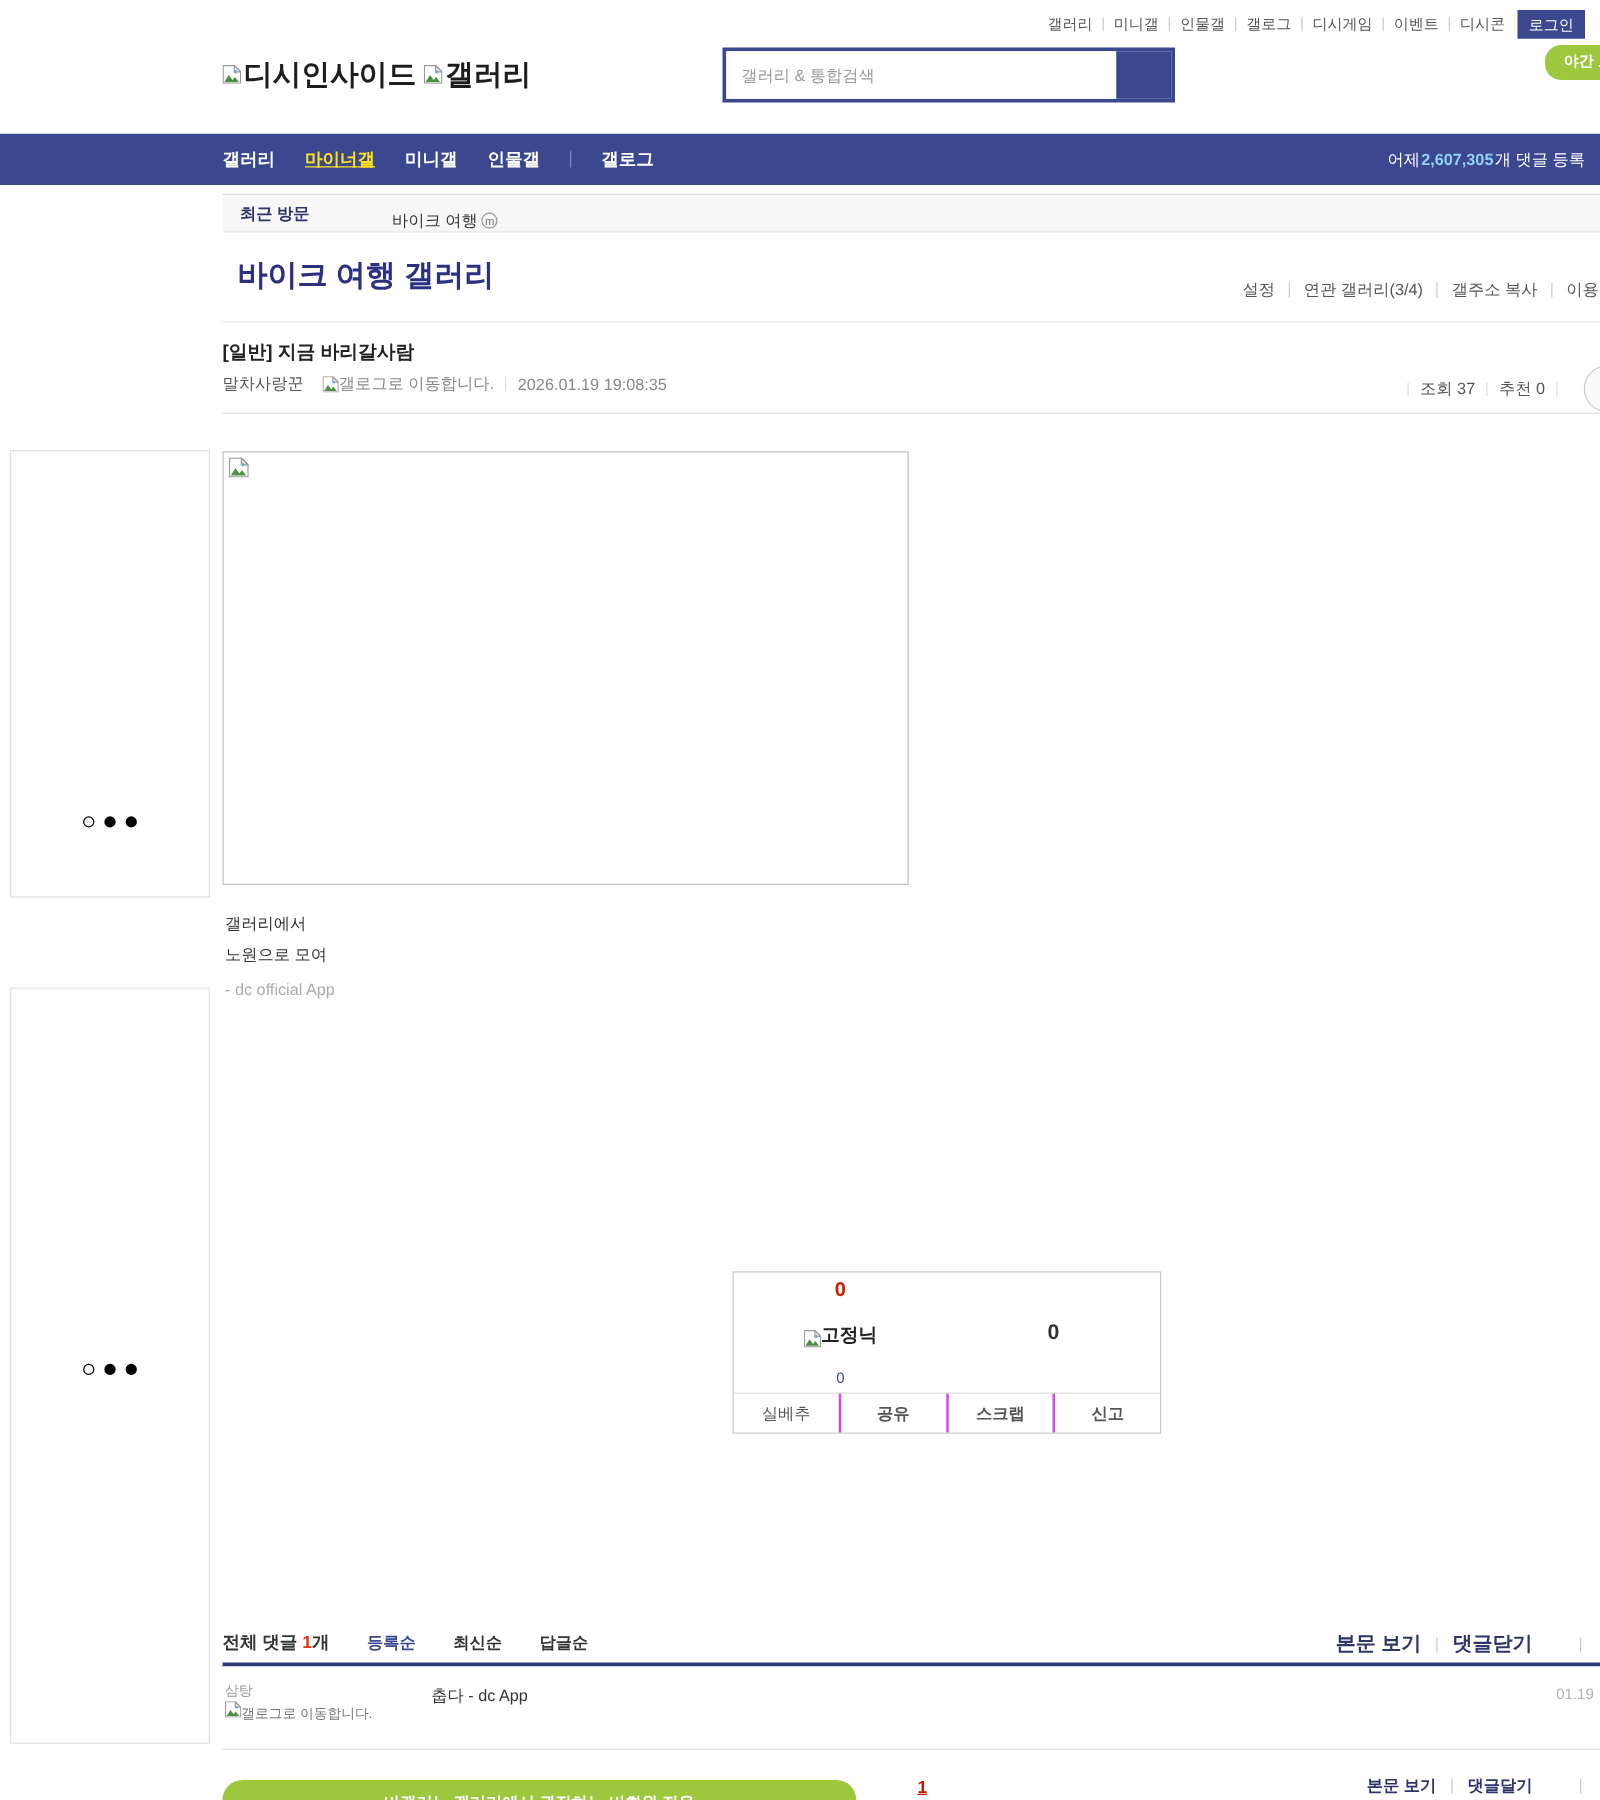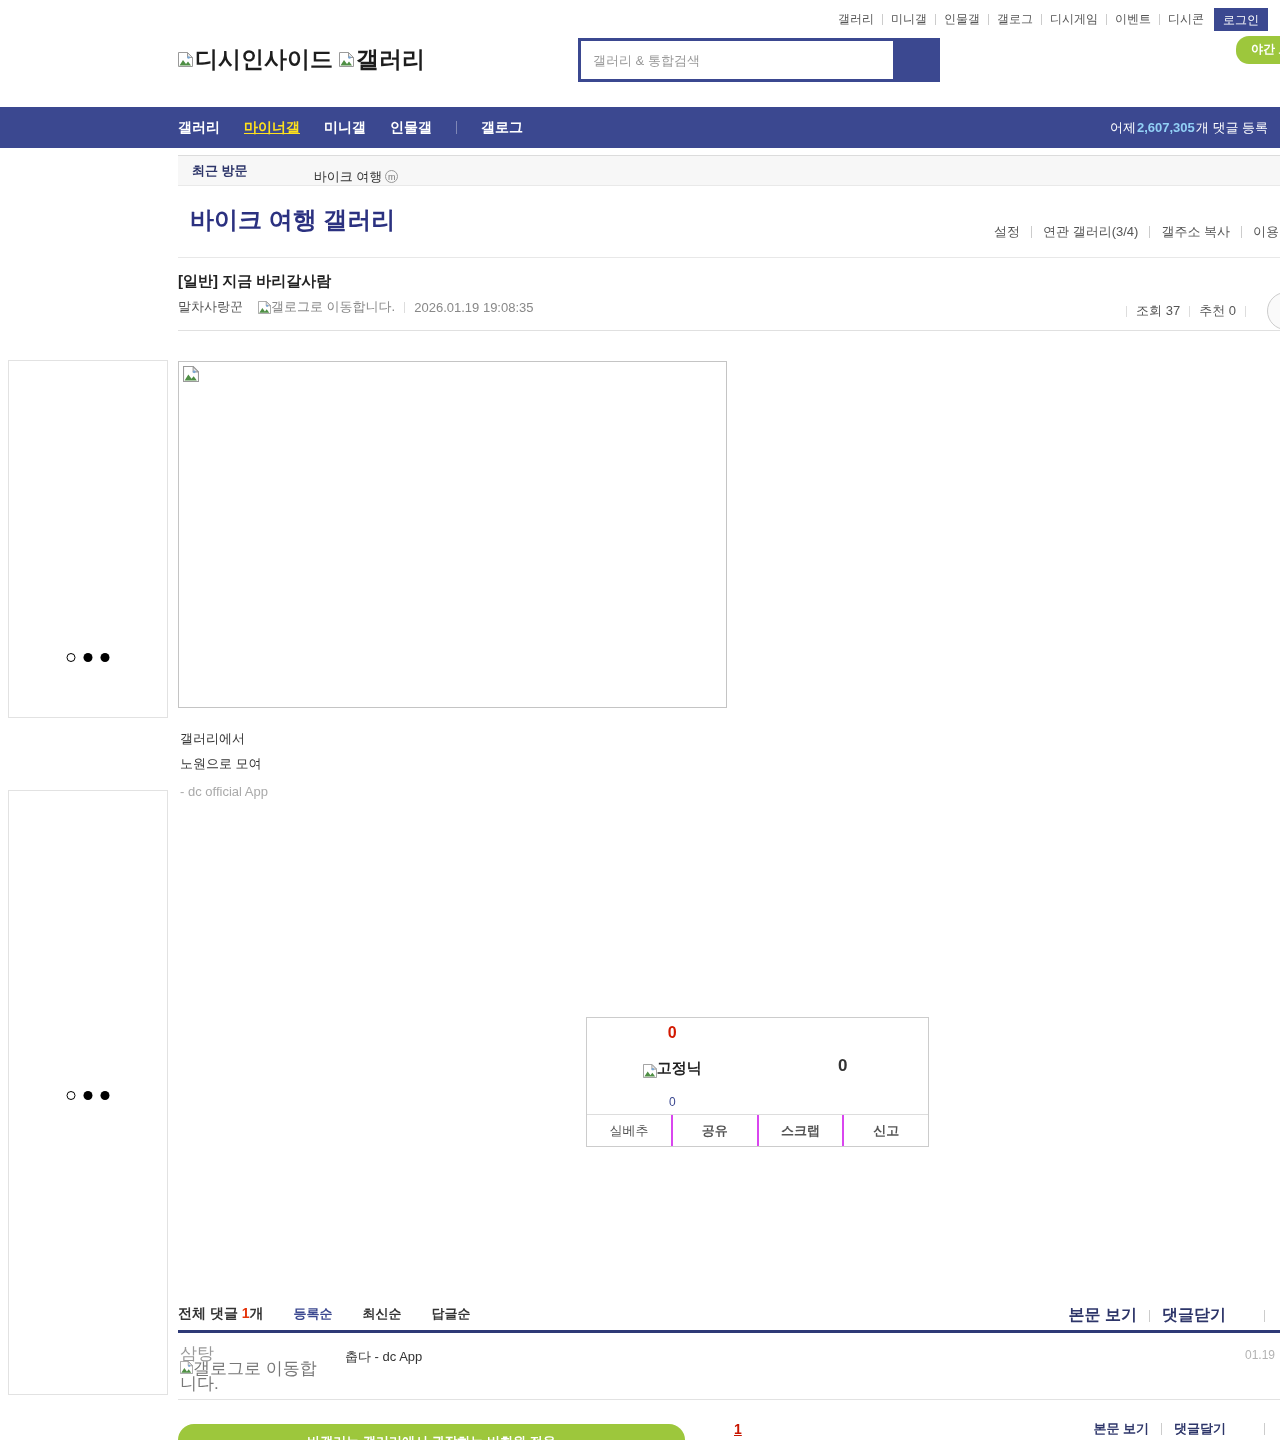--- a/index.html
+++ b/index.html
@@ -91,21 +91,21 @@
   .cmt-total { font-size:14px; font-weight:bold; color:#333; }
   .cmt-total b { color:#e5340b; }
   .sort-tab { font-weight:bold; color:#333; margin-left:30px; cursor:pointer; }
   .sort-tab.active { color:#3b4890; }
   .cmt-head-right { position:absolute; right:28px; top:1px; display:flex; align-items:center; font-weight:bold; color:#2d3569; }
   .cmt-head-right a { color:#2d3569; text-decoration:none; cursor:pointer; }
   .ch-div { width:1px; height:12px; background:#ccc; margin:0 12px; }
   .ch-div.trail { margin-left:38px; }
   .navy-rule { position:absolute; left:0; top:1330px; width:100%; height:3px; background:#2e3a77; }
   .cmt-row { position:absolute; left:0; top:1340px; width:100%; height:60px; border-bottom:1px solid #e2e2e2; }
-  .cmt-author { position:absolute; left:2px; top:6px; width:140px; font-size:17px; color:#999; line-height:15px; }
+  .cmt-author { position:absolute; left:2px; top:6px; width:140px; font-size:11px; color:#999; line-height:15px; }
   .cmt-gallog { color:#777; }
   .cmt-text { position:absolute; left:167px; top:8px; font-size:13px; color:#333; }
   .cmt-date { position:absolute; right:30px; top:8px; font-size:12px; color:#b3b3b3; white-space:nowrap; }
 
   .cmt-foot-right { position:absolute; right:28px; top:1420px; display:flex; align-items:center; font-size:13px; font-weight:bold; color:#2d3569; }
   .cmt-foot-right a { color:#2d3569; text-decoration:none; cursor:pointer; }
   .pager { position:absolute; left:556px; top:1421px; font-size:14px; font-weight:bold; color:#c81500; text-decoration:underline; cursor:pointer; }
   .notice { position:absolute; left:0; top:1424px; width:507px; height:42px; background:#9dc73c; border-radius:16px;
             color:#fff; font-size:13px; font-weight:bold; text-align:center; padding-top:9px; }
 </style>

